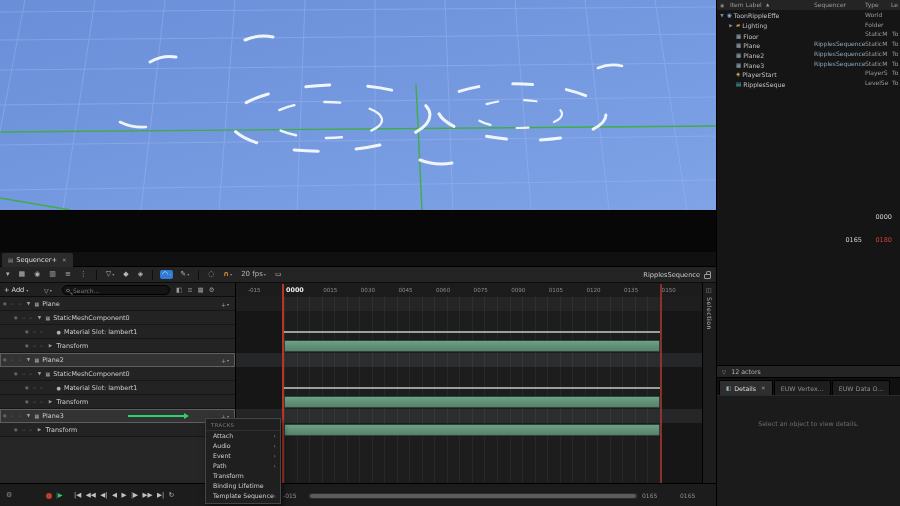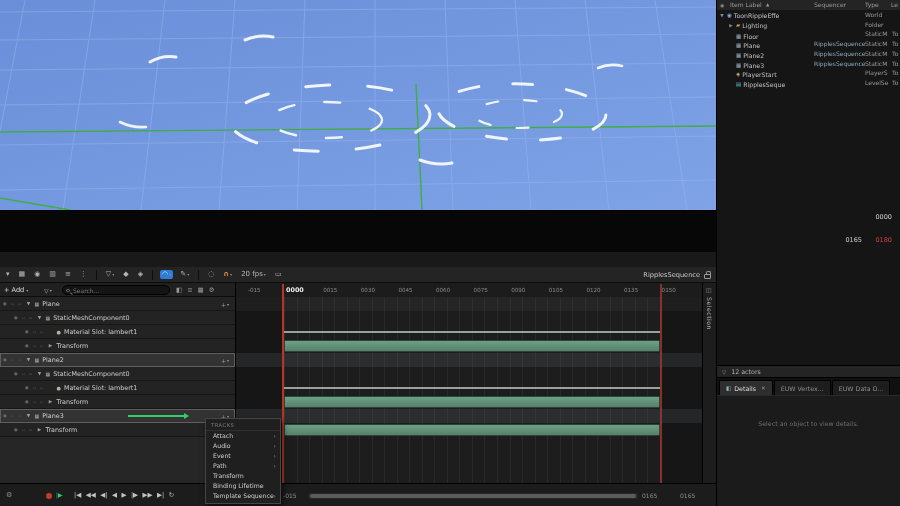--- a/index.html
+++ b/index.html
@@ -264,20 +264,27 @@
       <div class="dtab">
         <span>EUW Data O...</span>
       </div>
     </div>
     <div id="details-body">
       <div id="details-empty">Select an object to view details.</div>
     </div>
   </div>
 
   <div id="sequencer">
+    <div id="seq-tabbar">
+      <div id="seq-tab">
+        <span class="st-ic">▤</span>
+        <span>Sequencer+</span>
+        <span class="st-x">✕</span>
+      </div>
+    </div>
 
     <div id="seq-toolbar">
       <div id="tb-icons">
           <span class="tb-btn">
             <span class="tb-g">▾</span>
           </span>
           <span class="tb-btn">
             <span class="tb-g">▦</span>
           </span>
           <span class="tb-btn">

